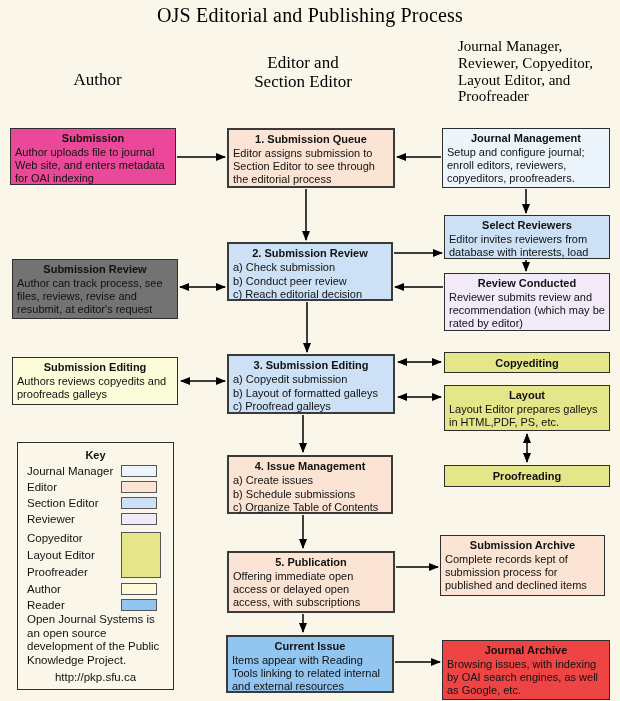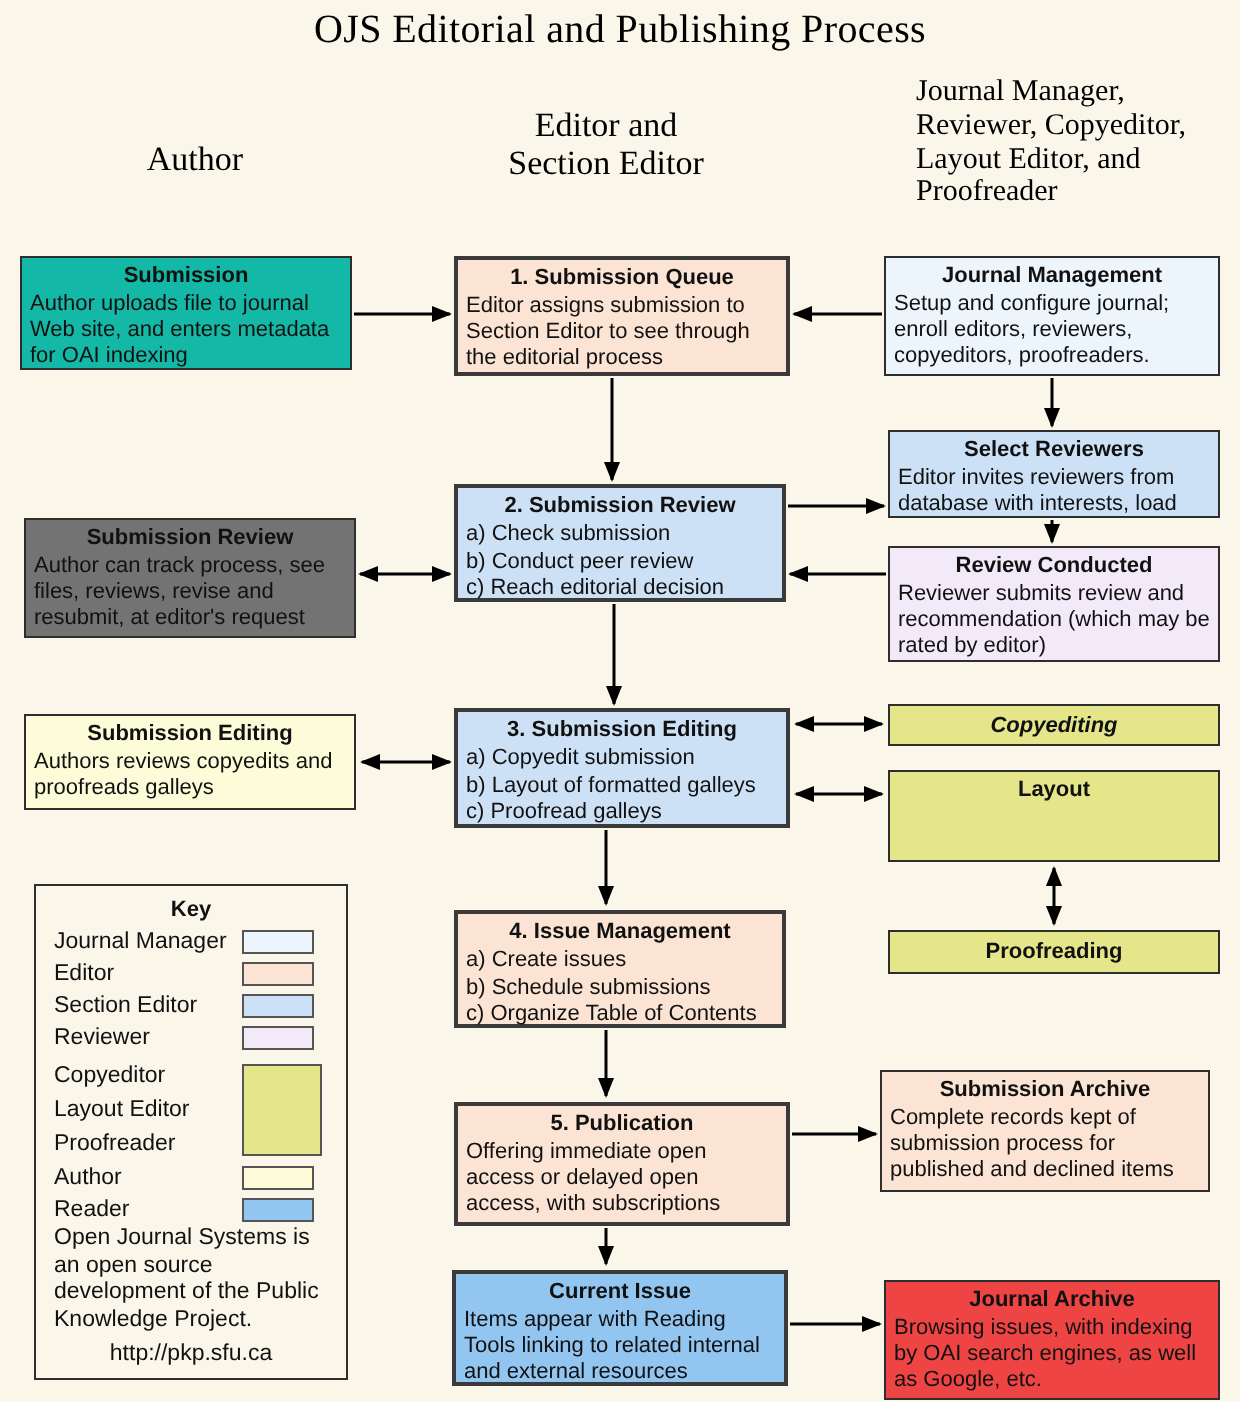--- a/index.html
+++ b/index.html
@@ -46,21 +46,21 @@
 <body>
 
 <div id="page" style="background-color: rgb(250, 247, 234);">
 
   <div id="title" class="serif">OJS Editorial and Publishing Process</div>
 
   <div id="head-author" class="col-head serif">Author</div>
   <div id="head-editor" class="col-head serif">Editor and Section Editor</div>
   <div id="head-roles" class="col-head serif">Journal Manager, Reviewer, Copyeditor, Layout Editor, and Proofreader</div>
 
-  <div class="box" style="left: 10px; top: 128px; width: 166px; height: 57px; background-color: #14b8a6;">
+  <div class="box" style="left: 10px; top: 128px; width: 166px; height: 57px; background-color: #ec4899;">
     <div class="box-title">Submission</div>
     <div class="box-body">Author uploads file to journal Web site, and enters metadata for OAI indexing</div>
   </div>
 
   <div class="box" style="left: 12px; top: 259px; width: 166px; height: 60px; background-color: #737373;">
     <div class="box-title">Submission Review</div>
     <div class="box-body">Author can track process, see files, reviews, revise and resubmit, at editor's request</div>
   </div>
 
   <div class="box" style="left: 12px; top: 357px; width: 166px; height: 48px; background-color: rgb(252, 252, 217);">
@@ -137,26 +137,27 @@
   <div class="box" style="left: 444px; top: 215px; width: 166px; height: 44px; background-color: rgb(205, 225, 246);">
     <div class="box-title">Select Reviewers</div>
     <div class="box-body">Editor invites reviewers from database with interests, load</div>
   </div>
 
   <div class="box" style="left: 444px; top: 273px; width: 166px; height: 58px; background-color: rgb(242, 234, 249);">
     <div class="box-title">Review Conducted</div>
     <div class="box-body">Reviewer submits review and recommendation (which may be rated by editor)</div>
   </div>
 
-  <div class="box label-only" style="left: 444px; top: 352px; width: 166px; height: 21px; background-color: rgb(229, 230, 138); font-style: italic;">
+  <div class="box label-only" style="left: 444px; top: 352px; width: 166px; height: 21px; background-color: rgb(229, 230, 138);">
     <div class="box-title">Copyediting</div>
   </div>
 
   <div class="box" style="left: 444px; top: 385px; width: 166px; height: 46px; background-color: rgb(229, 230, 138);">
     <div class="box-title">Layout</div>
+    <div class="box-body">Layout Editor prepares galleys in HTML,PDF, PS, etc.</div>
   </div>
 
   <div class="box label-only" style="left: 444px; top: 465px; width: 166px; height: 22px; background-color: rgb(229, 230, 138);">
     <div class="box-title">Proofreading</div>
   </div>
 
   <div class="box" style="left: 440px; top: 535px; width: 165px; height: 61px; background-color: rgb(251, 228, 211);">
     <div class="box-title">Submission Archive</div>
     <div class="box-body">Complete records kept of submission process for published and declined items</div>
   </div>

